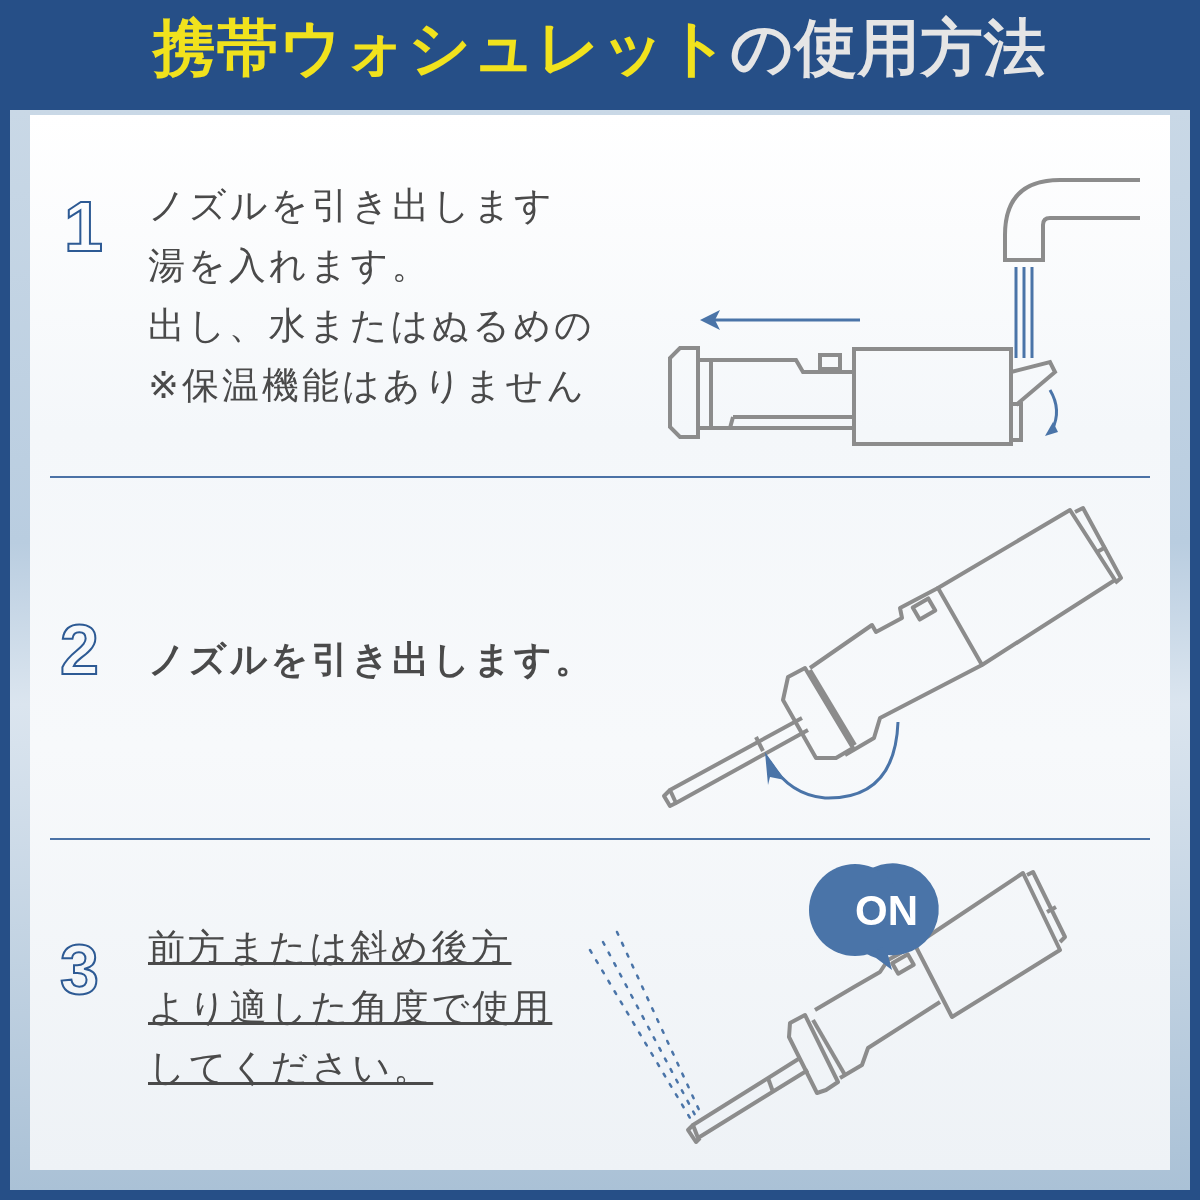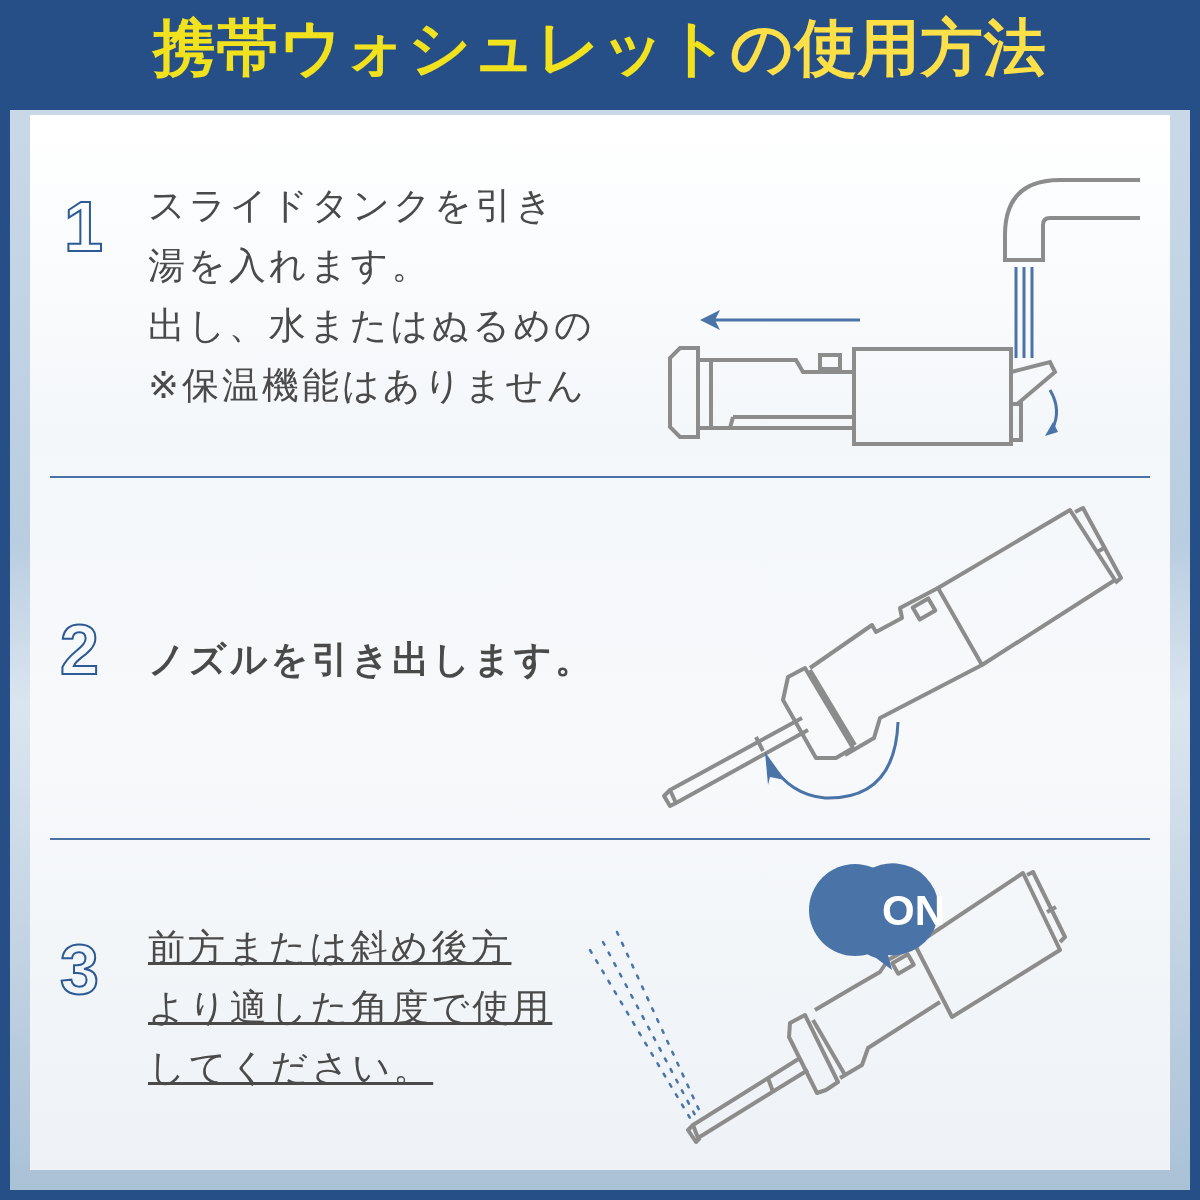--- a/index.html
+++ b/index.html
@@ -1,42 +1,42 @@
 <!DOCTYPE html>
 <html><head>
 <meta charset="utf-8">
 <style>
   html,body{margin:0;padding:0;}
   body{width:1200px;height:1200px;position:relative;overflow:hidden;background:#264f87;font-family:"DejaVu Sans","Liberation Sans",sans-serif;}
   .inner-bg{position:absolute;left:10px;top:110px;width:1180px;height:1080px;background:linear-gradient(180deg,#c9d8e6 0%,#b9cde0 40%,#dbe5ef 55%,#aac1d6 100%);}
   .panel{position:absolute;left:30px;top:115px;width:1140px;height:1055px;background:linear-gradient(180deg,#ffffff 0%,#f4f7fa 30%,#f7f9fb 60%,#eef2f6 100%);}
   .title{position:absolute;left:0;top:0;width:1200px;height:96px;display:flex;align-items:center;justify-content:center;font-weight:bold;font-size:62px;letter-spacing:1px;}
   .title .y{color:#f1e21d;}
-  .title .w{color:#fde047;}
+  .title .w{color:#e5e5e5;}
   .divider{position:absolute;left:50px;width:1100px;height:2px;background:#4b72a6;}
   .step-num{position:absolute;font-size:70px;font-weight:bold;color:transparent;-webkit-text-stroke:2px #2d5a94;font-family:"Liberation Sans",sans-serif;line-height:1;}
   .step-text{position:absolute;left:148px;color:#4a4a4a;font-size:37px;letter-spacing:3px;line-height:60px;}
   .step-text div{white-space:nowrap;}
   svg{position:absolute;}
   .on-text{font-family:"Liberation Sans",sans-serif;font-weight:bold;}
 </style>
 </head>
 <body>
 
 <div class="inner-bg"></div>
 <div class="panel"></div>
 
 <div class="title">
   <span class="y">携帯ウォシュレット</span>
     <span class="w">の使用方法</span>
 </div>
 
 <div class="step-num" style="left:64px;top:192px;">1</div>
 <div class="step-text" style="top:176px;">
-  <div>スライドタンクを引き</div>
+  <div>ノズルを引き出します</div>
   <div>湯を入れます。</div>
   <div>出し、水またはぬるめの</div>
   <div>※保温機能はありません</div>
 </div>
 
 <svg style="left:640px;top:160px;" width="540" height="300" viewBox="640 160 540 300">
   <g fill="none" stroke="#8c8c8c" stroke-width="4">
 
     <path d="M1140 180 H1060 Q1005 180 1005 235 V260 H1043 V225 Q1043 218 1050 218 H1140"></path>
 
@@ -118,13 +118,13 @@
   <g stroke="#4a74a8" stroke-width="2.5" stroke-dasharray="3 9" stroke-linecap="round">
     <line x1="20" y1="100" x2="120" y2="268"></line>
     <line x1="33" y1="92" x2="125" y2="265"></line>
     <line x1="47" y1="82" x2="130" y2="262"></line>
   </g>
   <g>
     <path d="M285 33 A46 46 0 1 1 318 105 L322 120 L306 108 A46 46 0 0 1 285 33 Z" fill="#4a74a8"></path>
     <circle cx="285" cy="60" r="46" fill="#4a74a8"></circle>
   </g>
 </svg>
-<div class="on-text" style="position:absolute;left:855px;top:887px;width:90px;text-align:right;color:#ffffff;font-size:42px;">ON</div>
+<div class="on-text" style="position:absolute;left:855px;top:887px;width:90px;text-align:left;color:#ffffff;font-size:42px;">ON</div>
 
 </body></html>

